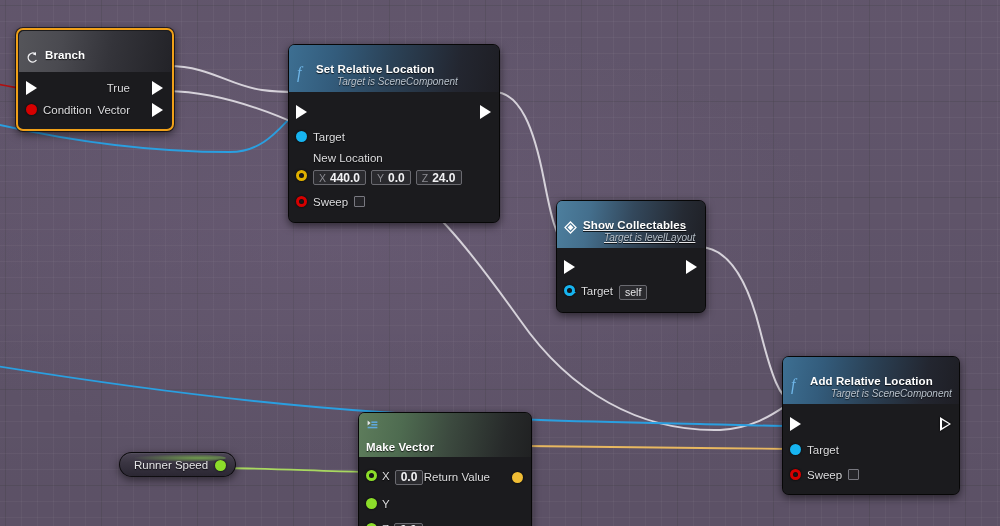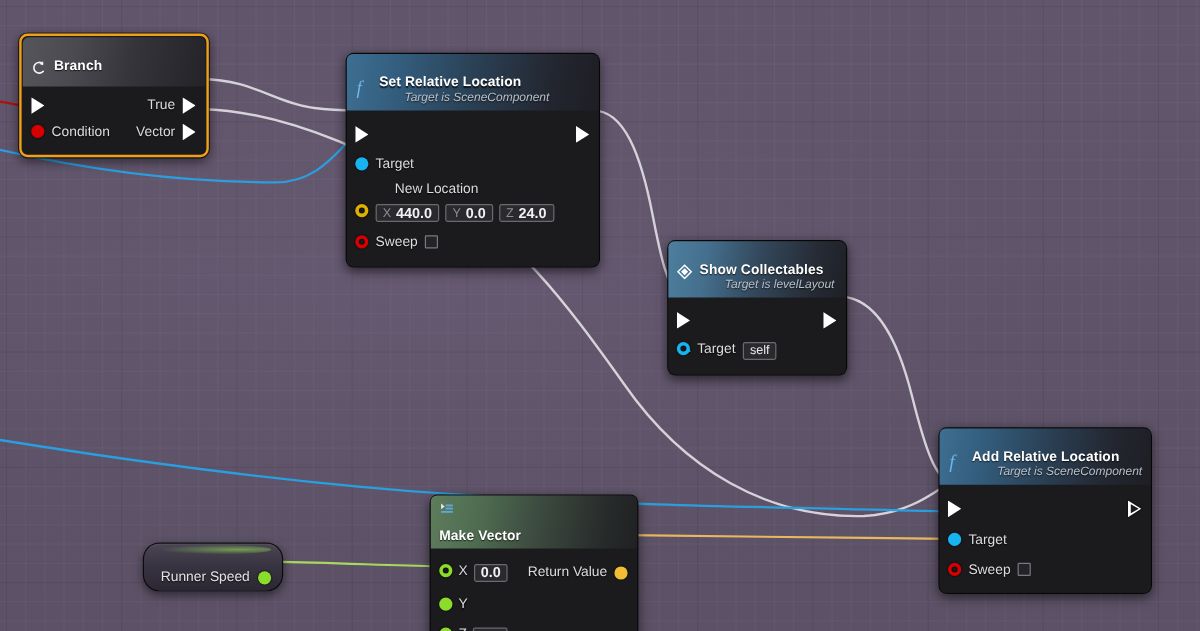--- a/index.html
+++ b/index.html
@@ -66,20 +66,21 @@
     border-radius: 5px 5px 0 0;
     padding: 18px 8px 4px 7px;
     display: flex; align-items: flex-start; gap: 6px;
     overflow: hidden;
   }
   .node-header.fn {
     background: linear-gradient(100deg, #3d6f92 0%, #335c7c 22%, #2b4257 48%, #232630 80%, #1e1e24 100%);
   }
   .node-header.event {
     background: linear-gradient(100deg, #4d7f9e 0%, #446f8d 22%, #33485c 50%, #252a33 82%, #1f2026 100%);
+    text-decoration: underline;
   }
   .node-header.pure {
     background: linear-gradient(100deg, #5e7d5c 0%, #4e6b50 25%, #3c4a3f 52%, #272a2a 84%, #202122 100%);
   }
   .node-header.plain {
     background: linear-gradient(100deg, #55555a 0%, #4a4a50 28%, #34343a 60%, #232328 100%);
   }
   .node-title {
     font-size: 11.5px; font-weight: bold;
     color: #ffffff;
@@ -107,21 +108,21 @@
 
   
   .pin-row {
     position: relative;
     display: flex; align-items: center;
     min-height: 20px;
     padding: 1px 8px 1px 7px;
   }
   .pin-row.split { justify-content: space-between; }
   .pin-left  { display: flex; gap: 6px; }
-  .pin-right { display: flex; align-items: center; gap: 6px; }
+  .pin-right { display: flex; align-items: center; gap: 22px; }
   .pin-label {
     font-size: 11.5px; color: #dcdcde;
     text-shadow: 0 1px 1px rgba(0,0,0,0.8);
     white-space: nowrap;
   }
 
   
   .pin-exec {
     width: 11px; height: 14px; flex:0 0 auto;
     background: #ffffff;
@@ -192,21 +193,21 @@
 
   .sublabel {
     font-size:11.5px; color:#dcdcde;
     text-shadow:0 1px 1px rgba(0,0,0,0.8);
   }
 
   
   .var-node {
     position: absolute; z-index: 5;
     display: flex; align-items: center; gap: 7px;
-    padding: 22px 9px 5px 14px;
+    padding: 6px 9px 5px 14px;
     border-radius: 14px;
     background: linear-gradient(to bottom, #4b4554 0%, #3a3542 42%, #2b2733 100%);
     border: 1px solid rgba(0,0,0,0.8);
     box-shadow: 0 3px 8px rgba(0,0,0,0.5), inset 0 1px 0 rgba(255,255,255,0.06);
   }
   .var-node::before {
     content:"";
     position:absolute; left:12%; right:8%; top:1px; height:8px;
     border-radius: 50%;
     background: radial-gradient(ellipse at 70% 50%, rgba(150,235,80,0.55), rgba(150,235,80,0.0) 72%);
@@ -307,21 +308,21 @@
         <div class="pin-right">
           <span class="pin-exec"></span>
         </div>
       </div>
       <div class="pin-row" style="min-height:22px;">
         <div class="pin-left">
           <span class="pin-dot fill c-obj"></span>
           <span class="pin-label">Target</span>
         </div>
       </div>
-      <div class="pin-row" style="min-height:15px; padding-left:40px;">
+      <div class="pin-row" style="min-height:15px; padding-left:24px;">
         <span class="sublabel">New Location</span>
       </div>
       <div class="pin-row" style="min-height:21px;">
         <div class="pin-left" style="gap:5px;">
           <span class="pin-dot ring c-vec" style="margin-right:1px;"></span>
           <span class="val-box">
             <span class="val-ax">X</span>
             <span class="val-num">440.0</span>
           </span>
           <span class="val-box">

